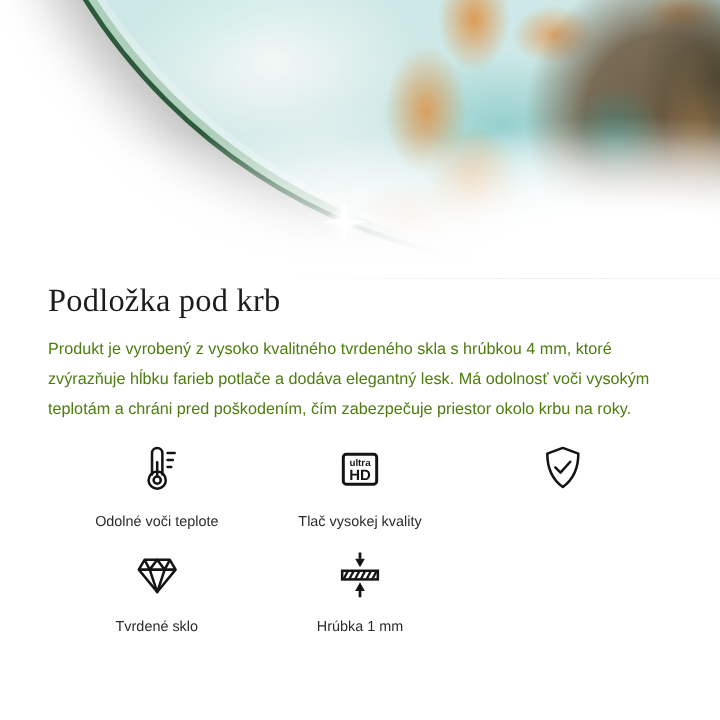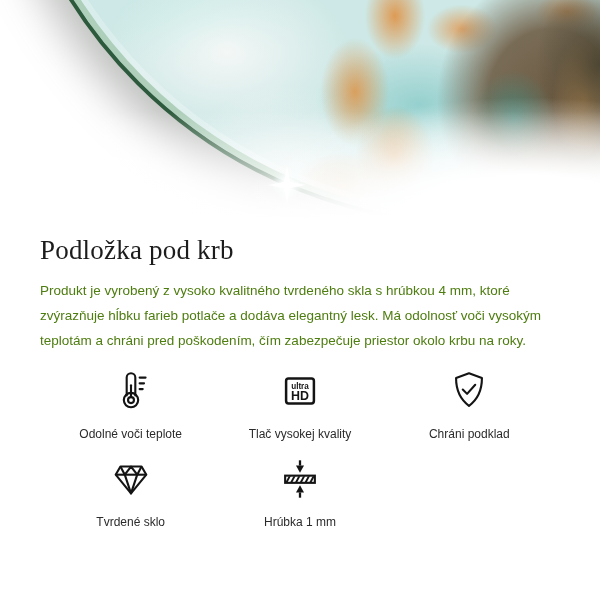--- a/index.html
+++ b/index.html
@@ -161,21 +161,20 @@
         <div class="label">Tlač vysokej kvality</div>
       </div>
 
       <div class="feature">
         <div class="icon-wrap">
           <svg class="ico" width="46" height="46" viewBox="0 0 48 48" stroke-linejoin="round" stroke-linecap="round" stroke-width="2.4">
             <path d="M24 5.5 L37.5 10.5 C37.5 23.5 33.5 32.5 24 39.5 C14.5 32.5 10.5 23.5 10.5 10.5 Z"></path>
             <path d="M17.5 22.5 L22 27 L30.5 17.5"></path>
           </svg>
         </div>
-        <div class="label">Chráni podklad</div>
       </div>
 
       <div class="feature">
         <div class="icon-wrap">
           <svg class="ico" width="46" height="46" viewBox="0 0 48 48" stroke-linejoin="round" stroke-width="2.4">
             <path d="M13 11 H35 L40 19.5 L24 39 L8 19.5 Z"></path>
             <path d="M8 19.5 H40"></path>
             <path d="M13 11 L17.5 19.5 L24 11 L30.5 19.5 L35 11"></path>
             <path d="M17.5 19.5 L24 39 L30.5 19.5"></path>
           </svg>

